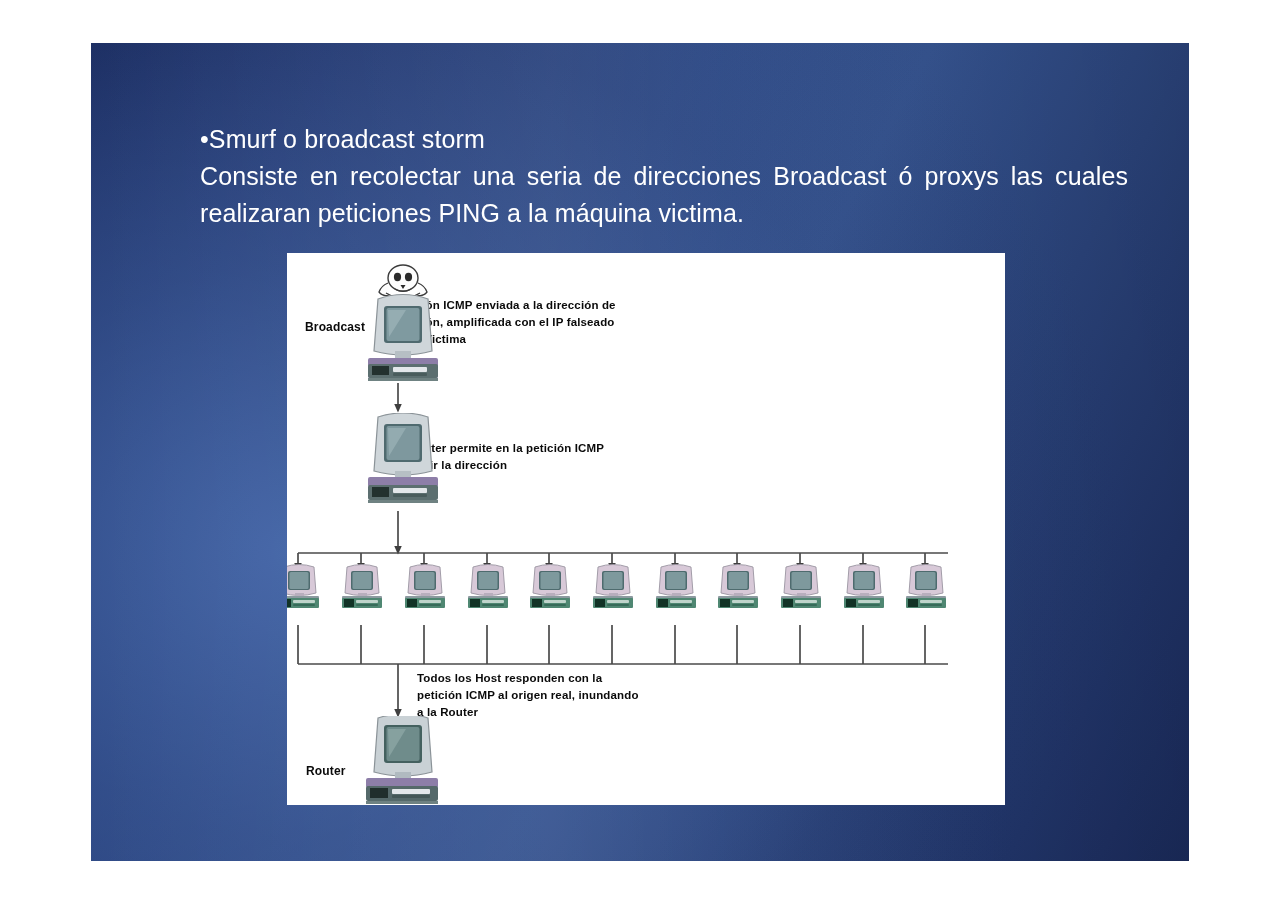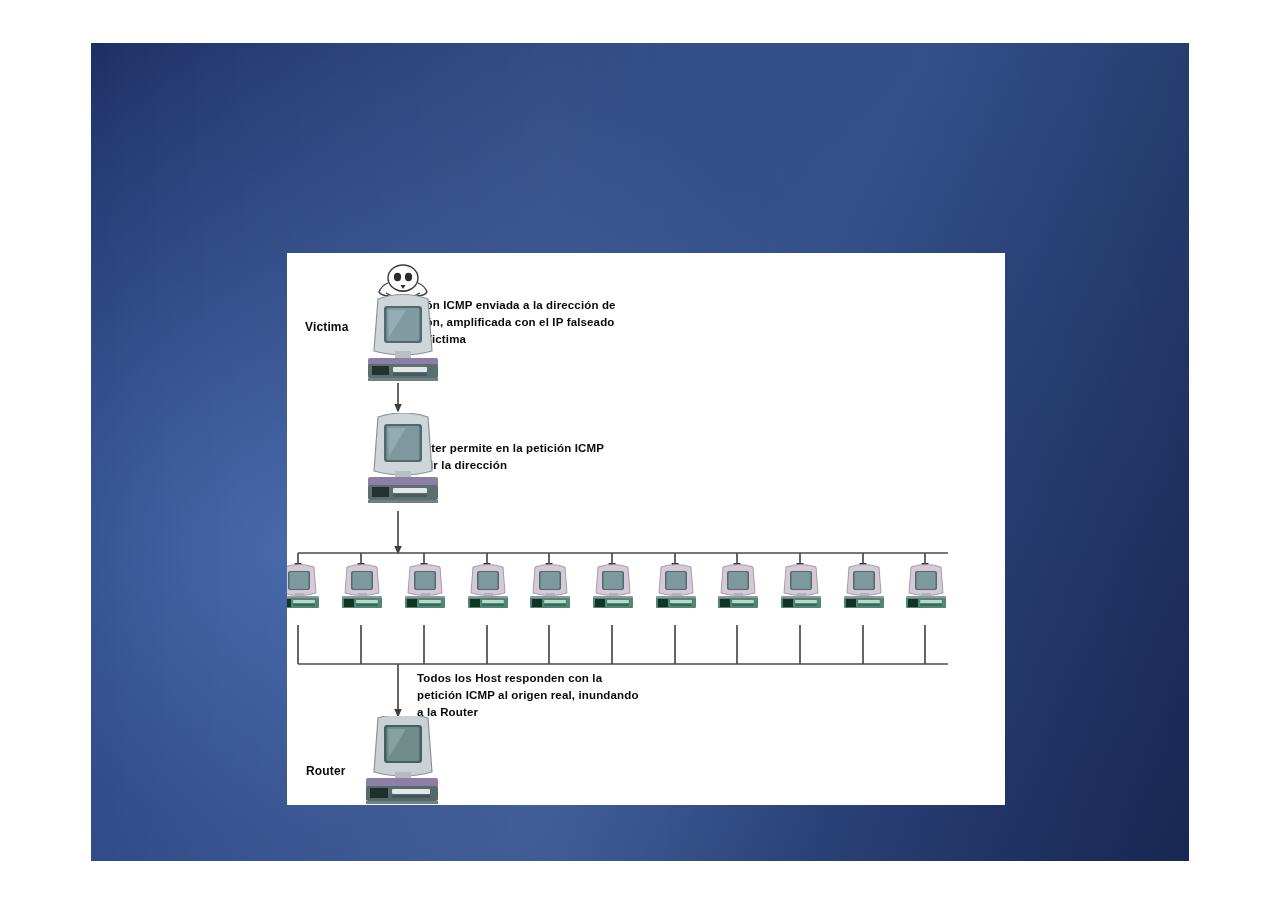--- a/index.html
+++ b/index.html
@@ -147,20 +147,24 @@
   }
 
 </style>
 </head>
 <body>
 
 <div id="page">
 
   <div id="slide">
 
+    <div id="textblock">
+      <div class="para bulletline"><span>•</span><span>Smurf o broadcast storm</span></div>
+      <div class="para justified">Consiste en recolectar una seria de direcciones Broadcast ó proxys las cuales realizaran peticiones PING a la máquina victima.</div>
+    </div>
 
     <div id="diagram-panel">
       <div id="diagram-canvas">
 
         <svg id="wires" width="718" height="552" viewBox="0 0 718 552">
           <defs>
             <marker id="arrow" markerWidth="9" markerHeight="9" refX="4.5" refY="4" orient="auto" markerUnits="userSpaceOnUse">
               <path d="M0,0 L9,4 L0,8 z" fill="#3f3f3f"></path>
             </marker>
           </defs>
@@ -381,21 +385,21 @@
                 <rect x="11.5" y="19" width="19" height="17" rx="1.5" fill="#7e999d"></rect>
                 <rect x="17" y="40" width="9" height="4" fill="#b8aebd"></rect>
                 <rect x="1" y="43" width="40" height="6" rx="1" fill="#8d9aa0"></rect>
                 <rect x="1" y="45" width="40" height="10" rx="1" fill="#4f8772"></rect>
                 <rect x="3" y="46" width="10" height="8" fill="#123326"></rect>
                 <rect x="15" y="47" width="22" height="3" rx="1" fill="#bfd4cb"></rect>
                 <rect x="15" y="51" width="22" height="2" rx="1" fill="#376b59"></rect>
               </svg></div>
         </div>
 
-        <div class="dlabel big" id="label-atacante">Victima</div>
+        <div class="dlabel big" id="label-atacante">Broadcast</div>
 
         <div class="dlabel" id="label-attacker-note">Petición ICMP enviada a la dirección de difución, amplificada con el IP  falseado de la Victima</div>
 
         <div class="dlabel" id="label-router-note">El Router permite en la petición ICMP difundir la dirección</div>
 
         <div class="dlabel" id="label-responses-note">Todos los Host responden con la petición ICMP al origen real, inundando a la Router</div>
 
         <div class="dlabel big" id="label-victima">Router</div>
 
       </div>

